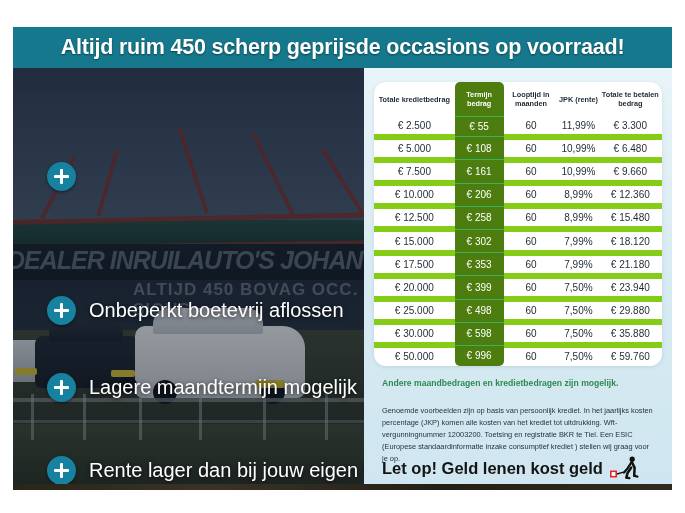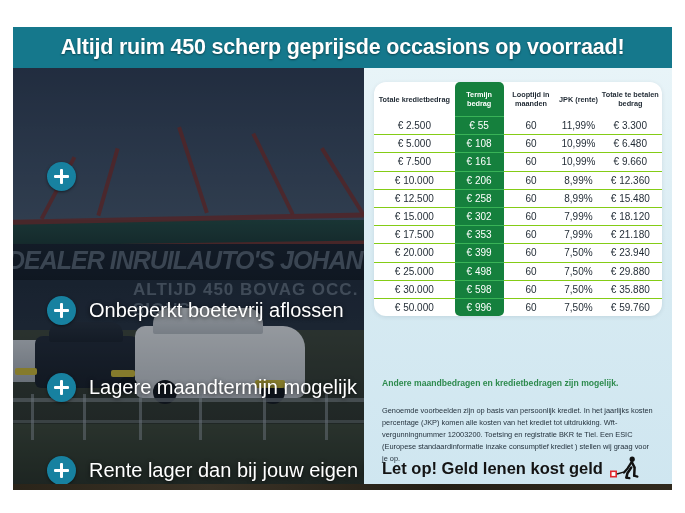--- a/index.html
+++ b/index.html
@@ -112,28 +112,28 @@
     box-shadow:0 1px 4px rgba(0,40,60,.10);
     padding-bottom:0;
   }
   table.rates{border-collapse:collapse;width:100%;table-layout:fixed;}
   table.rates th,table.rates td{
     font-size:7.4px;color:#1f2933;text-align:center;padding:0;
     height:17.2px;vertical-align:middle;font-weight:bold;
   }
   table.rates thead th{height:34px;line-height:1.25;font-size:7.3px;}
   table.rates td{font-weight:normal;font-size:10px;}
-  table.rates tbody tr td{border-top:1px solid #84cc16;}
+  table.rates tbody tr td{border-top:6px solid #84cc16;}
   table.rates tbody tr:first-child td{border-top:none;}
   col.c1{width:28%;}
   col.c2{width:17%;}
   col.c3{width:19%;}
   col.c4{width:14%;}
   col.c5{width:22%;}
-  .hl{background:#15803d;color:#ffffff !important;}
+  .hl{background:#4d7c0f;color:#ffffff !important;}
   table.rates tbody tr td.hl{border-top:1px solid #39b357;color:#fff !important;}
   thead th.hl{border-radius:5px 5px 0 0;}
   tbody tr:last-child td.hl{border-radius:0 0 5px 5px;margin-top:13px;}
 
   .disc{position:absolute;left:18px;top:310px;width:272px;}
   .disc-h{color:#2E8B4E;font-weight:bold;font-size:8.6px;margin-bottom:17px;}
   .disc-p{color:#25323d;font-size:7.4px;line-height:1.62;}
 
   .warn{position:absolute;left:18px;top:388px;width:272px;
     display:flex;align-items:center;}

